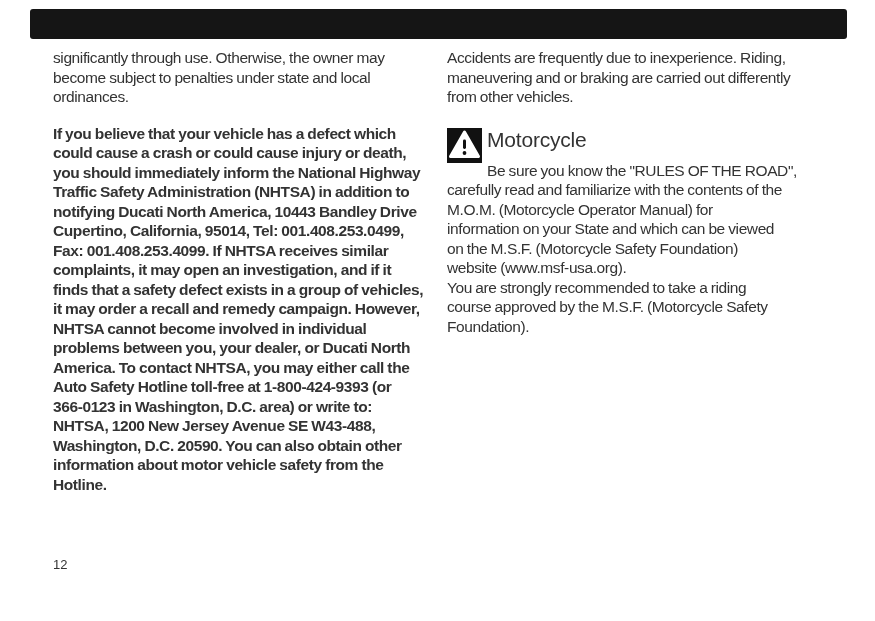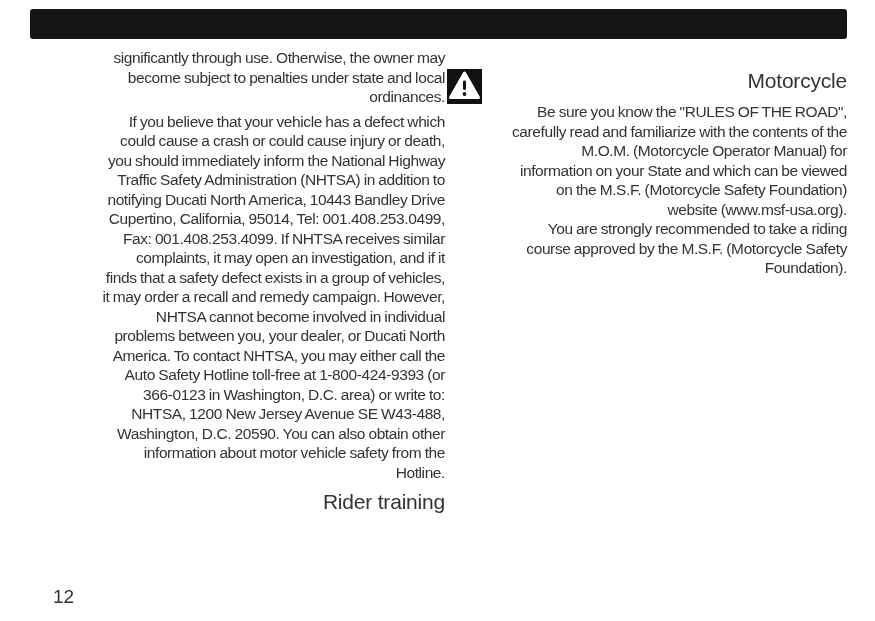--- a/index.html
+++ b/index.html
@@ -4,21 +4,21 @@
 <style>
   * { margin: 0; padding: 0; box-sizing: border-box; }
   html, body { background: #ffffff; }
   body {
     width: 875px; height: 621px;
     font-family: "Liberation Sans", "DejaVu Sans", sans-serif;
     color: #333333;
     position: relative;
     overflow: hidden;
   }
-  .page { position: absolute; inset: 0; background: #ffffff; text-align: right; }
+  .page { position: absolute; inset: 0; background: #ffffff; }
 
   .top-bar {
     position: absolute;
     left: 30px; top: 9px;
     width: 817px; height: 30px;
     background: #151515;
     border-radius: 3px;
   }
 
   .col {
@@ -37,42 +37,42 @@
     color: #333333;
   }
   .section-heading {
     font-size: 21px;
     line-height: 25px;
     letter-spacing: -0.2px;
     font-weight: 400;
     color: #333333;
   }
   .heading-reporting { margin-top: 8px; }
-  .para-nhtsa { margin-top: 5px; }
+  .para-nhtsa { margin-top: 17px; font-weight: bold; }
   .heading-rider { margin-top: 7px; }
 
   .para-accidents { }
   .attention-block { margin-top: 21px; }
   .attention-icon {
     float: left;
     width: 35px; height: 35px;
     margin-right: 5px;
   }
   .attention-heading {
     font-size: 21px;
     line-height: 24px;
     letter-spacing: -0.2px;
     font-weight: 400;
   }
   .para-road-rules { margin-top: 9px; }
 
   .page-number {
     position: absolute;
-    left: 53px; top: 587px;
-    font-size: 19px;
+    left: 53px; top: 555px;
+    font-size: 13px;
     line-height: 19px;
     color: #333333;
   }
 </style>
 </head>
 <body>
 
 <div class="page">
 
   <div class="top-bar"></div>
@@ -96,24 +96,26 @@
 NHTSA cannot become involved in individual
 problems between you, your dealer, or Ducati North
 America. To contact NHTSA, you may either call the
 Auto Safety Hotline toll-free at 1-800-424-9393 (or
 366-0123 in Washington, D.C. area) or write to:
 NHTSA, 1200 New Jersey Avenue SE W43-488,
 Washington, D.C. 20590. You can also obtain other
 information about motor vehicle safety from the
 Hotline.</div>
 
-    <div class="section-heading heading-rider">Rider training</div>
   </div>
 
   <div class="col col-right">
+    <div class="body-text para-accidents">Accidents are frequently due to inexperience. Riding,
+maneuvering and or braking are carried out differently
+from other vehicles.</div>
 
     <div class="attention-block">
       <span class="attention-icon">
         <svg width="35" height="35" viewBox="0 0 35 35" aria-hidden="true">
           <rect x="0" y="0" width="35" height="35" fill="#111111"></rect>
           <path d="M17.5 4 L31.5 28.5 L3.5 28.5 Z" fill="#ffffff" stroke="#ffffff" stroke-width="3" stroke-linejoin="round"></path>
           <rect x="16" y="11.5" width="3" height="9.5" rx="1.4" fill="#111111"></rect>
           <circle cx="17.5" cy="25" r="1.9" fill="#111111"></circle>
         </svg>
       </span>

